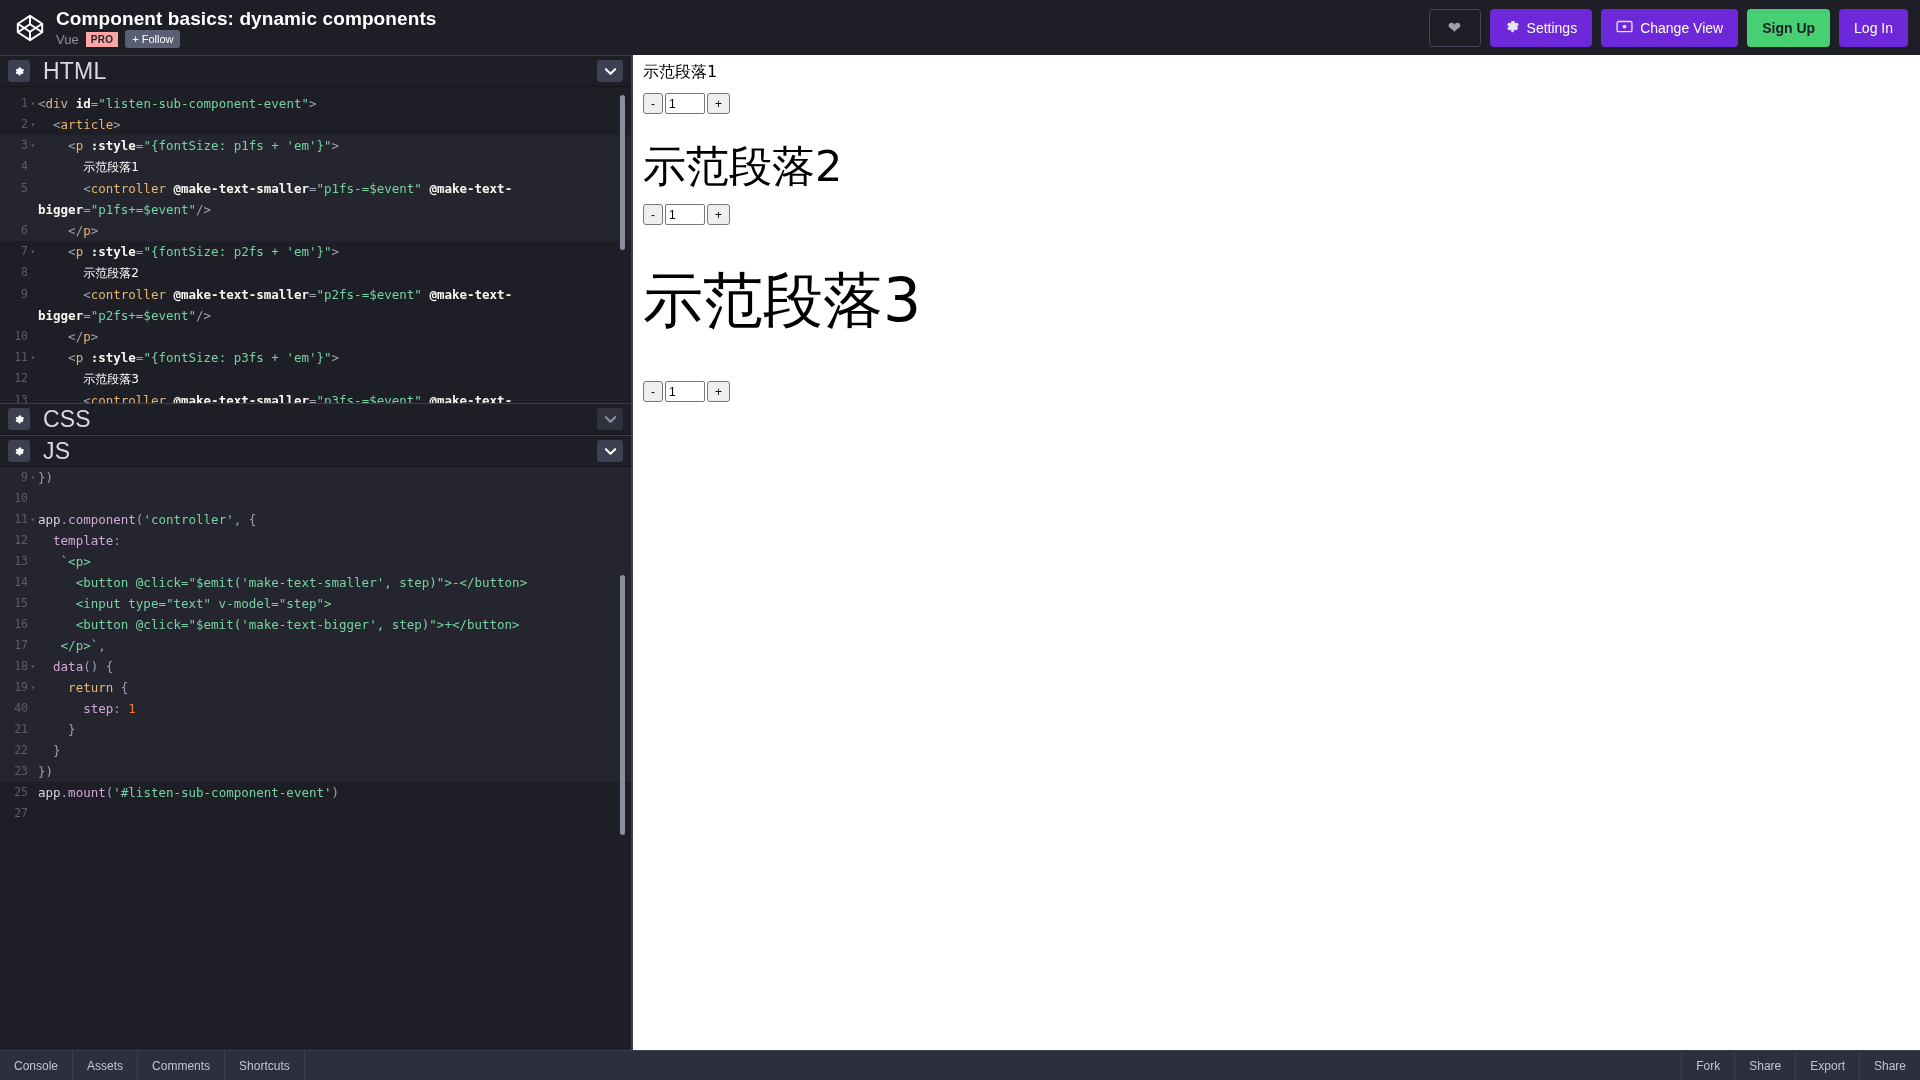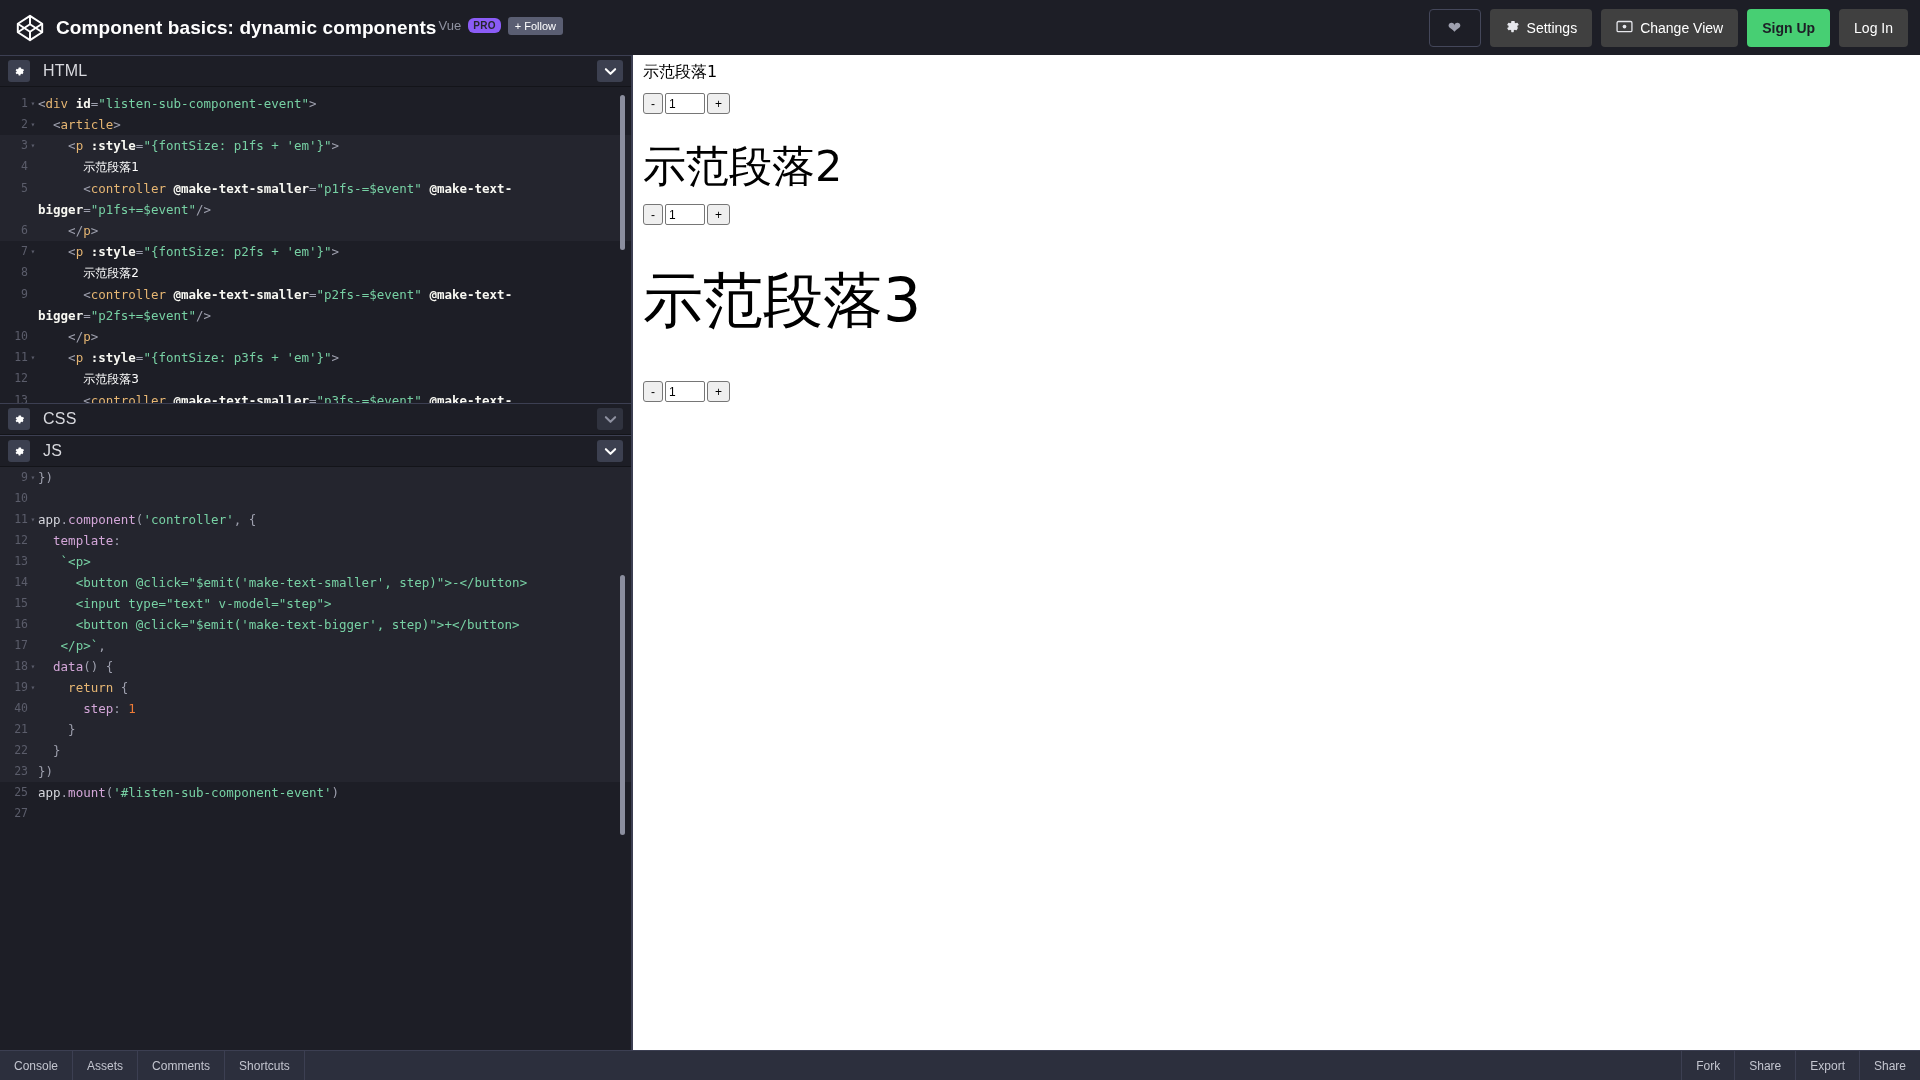--- a/index.html
+++ b/index.html
@@ -14,31 +14,31 @@
 
   
   .topbar {
     height: 55px; flex: 0 0 55px;
     background: #1d1e26;
     display: flex; align-items: center;
     padding: 0 12px 0 8px;
   }
   .logo-box { width: 44px; height: 44px; display: flex; align-items: center; justify-content: center; flex: 0 0 44px; }
   .logo-box svg { display: block; }
-  .title-wrap { display: flex; flex-direction: row; justify-content: flex-end; margin-left: 4px; gap: 2px; }
+  .title-wrap { display: flex; flex-direction: column; justify-content: flex-end; margin-left: 4px; gap: 2px; }
   .pen-title {
     color: #ffffff; font-size: 19px; font-weight: bold;
     letter-spacing: .1px; line-height: 21px;
   }
   .meta-row { display: flex; align-items: center; gap: 7px; height: 17px; }
   .meta-owner { color: #8f92a1; font-size: 13px; line-height: 15px; }
   .pro-badge {
-    background: #8b5cf6; color: #25262e;
+    background: #fca5a5; color: #25262e;
     font-size: 10px; font-weight: bold;
-    padding: 2px 5px 2px 5px; border-radius: 6px;
+    padding: 2px 5px 2px 5px; border-radius: 0;
     letter-spacing: .3px; line-height: 11px;
   }
   .follow-btn {
     background: #5a5e72; color: #ffffff;
     font-size: 11px; padding: 3px 7px;
     border-radius: 3px; line-height: 12px;
     display: flex; align-items: center; gap: 3px;
     cursor: pointer; border: none;
     font-family: "Liberation Sans", sans-serif;
   }
@@ -48,21 +48,21 @@
     color: #ffffff; font-size: 14px;
     display: flex; align-items: center; justify-content: center; gap: 7px;
     padding: 0 15px; cursor: pointer;
     font-family: "Liberation Sans", sans-serif;
     white-space: nowrap;
   }
   .btn-heart {
     width: 52px; padding: 0;
     background: #1d1e26; border: 1px solid #44475a;
   }
-  .btn-grey { background: #404040; }
+  .btn-grey { background: #6d28d9; }
   .btn-green { background: #47cf73; color: #1d1e26; font-weight: bold; }
   .heart-glyph { color: #9ea0ae; font-size: 16px; line-height: 1; }
 
   
   .main { flex: 1 1 auto; display: flex; min-height: 0; }
 
   .editors {
     width: 632px; flex: 0 0 632px;
     background: #1d1e26;
     display: flex; flex-direction: column;
@@ -79,21 +79,21 @@
     padding: 0 8px 0 8px;
     position: relative;
   }
   .gear-btn {
     width: 22px; height: 22px; border-radius: 3px;
     background: #3c4050; display: flex;
     align-items: center; justify-content: center;
     cursor: pointer; flex: 0 0 22px;
   }
   .panel-label {
-    color: #d8d9de; font-size: 16px;
+    color: #d8d9de; font-size: 23px;
     margin-left: 13px; letter-spacing: .2px;
   }
   .collapse-btn {
     margin-left: auto; width: 26px; height: 22px;
     background: #3c4050; border-radius: 3px;
     display: flex; align-items: center; justify-content: center;
     cursor: pointer;
   }
   .collapse-btn.dim { background: #30333f; }
 

